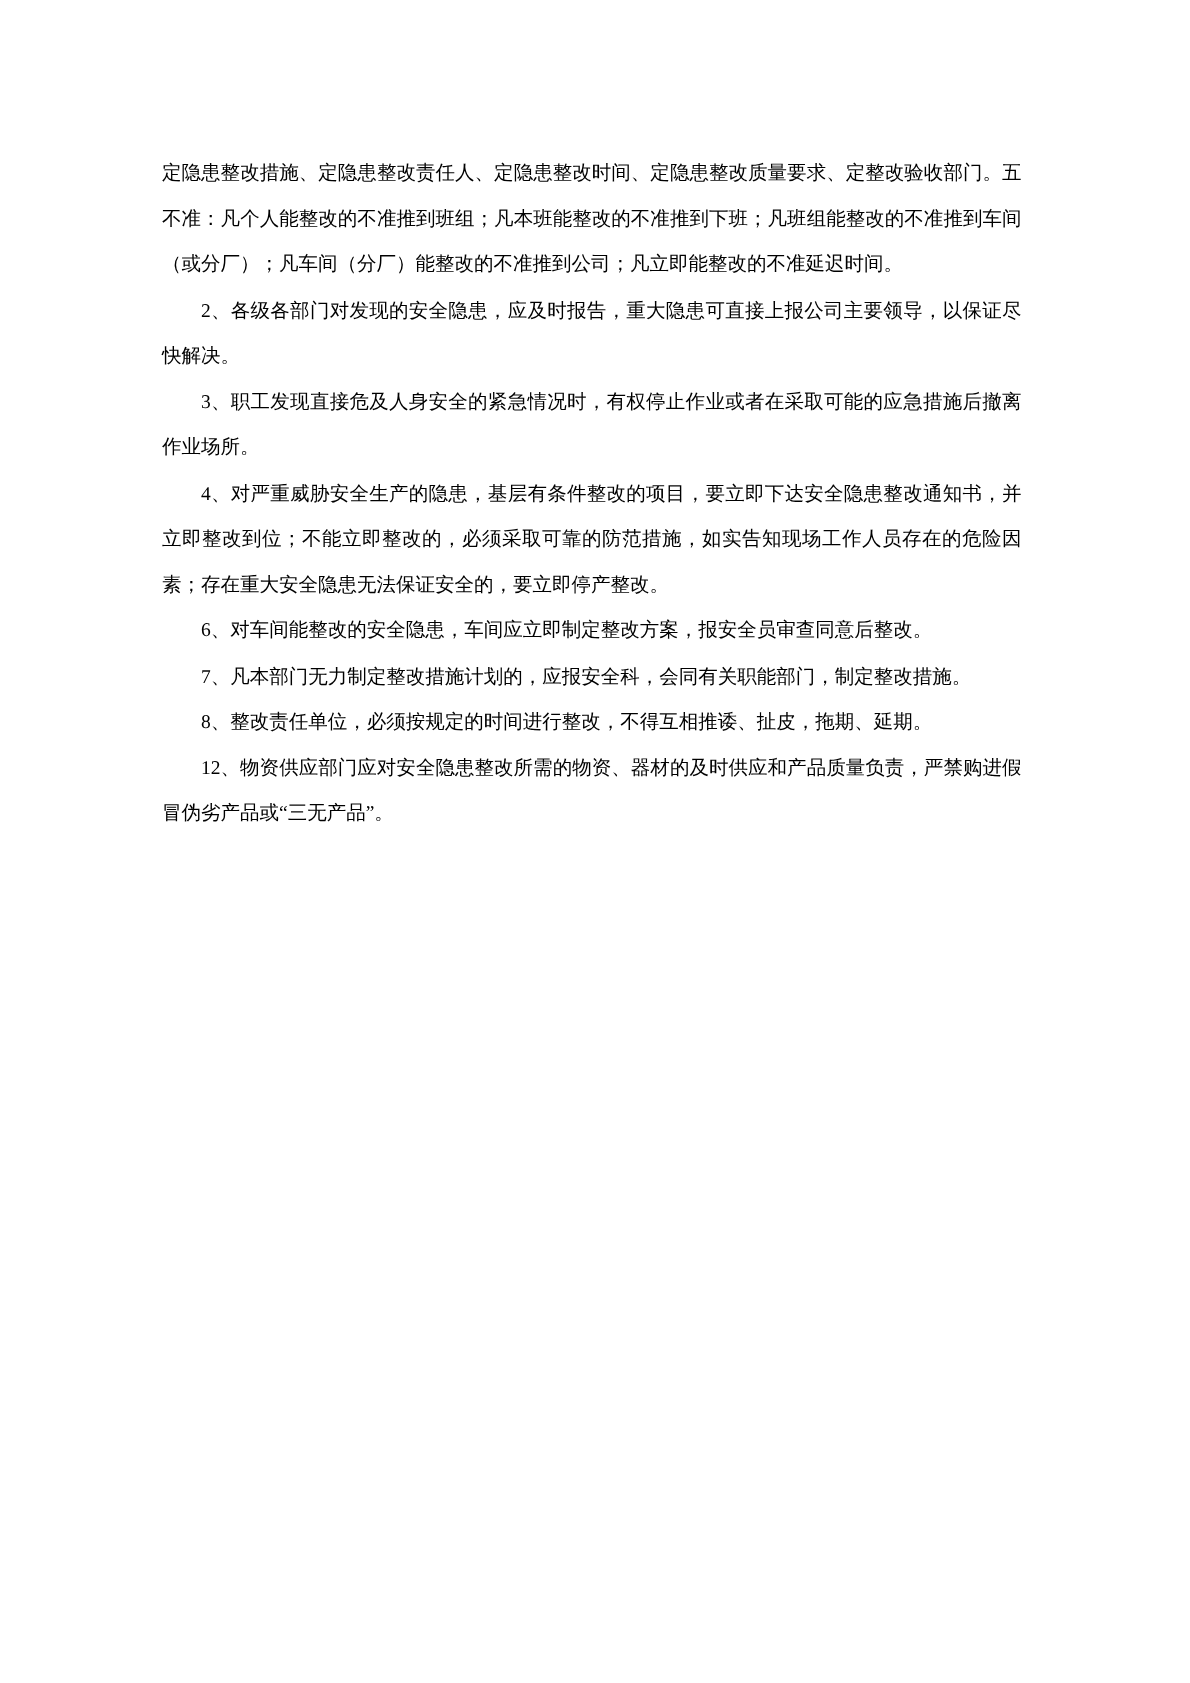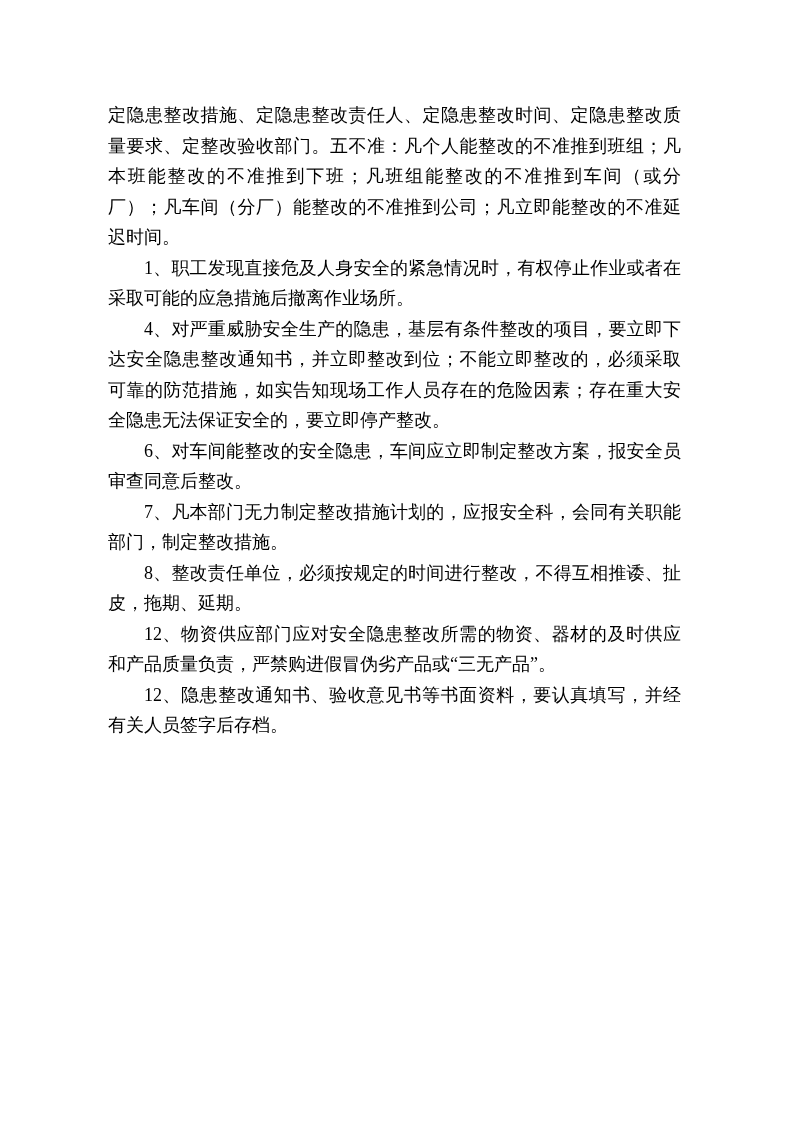--- a/index.html
+++ b/index.html
@@ -17,38 +17,38 @@
     padding: 100px 112px 0 108px;
     overflow: hidden;
   }
   .doc-text {
     width: 100%;
   }
   .para {
     margin: 0;
     padding: 0;
     font-family: "Liberation Serif", "DejaVu Serif", serif;
-    font-size: 18px;
+    font-size: 13px;
     line-height: 30.5px;
     color: #000000;
     text-align: justify;
     text-indent: 2em;
     word-break: break-all;
   }
   .para.continuation {
     text-indent: 0;
   }
 </style>
 </head>
 <body>
 
 <div class="page">
   <div class="doc-text">
     <p class="para continuation">定隐患整改措施、定隐患整改责任人、定隐患整改时间、定隐患整改质量要求、定整改验收部门。五不准：凡个人能整改的不准推到班组；凡本班能整改的不准推到下班；凡班组能整改的不准推到车间（或分厂）；凡车间（分厂）能整改的不准推到公司；凡立即能整改的不准延迟时间。</p>
-    <p class="para">1、职工发现直接危及人身安全的紧急情况时，有权停止作业或者在采取可能的应急措施后撤离作业场所。</p>
+    <p class="para">2、各级各部门对发现的安全隐患，应及时报告，重大隐患可直接上报公司主要领导，以保证尽快解决。</p>
+    <p class="para">3、职工发现直接危及人身安全的紧急情况时，有权停止作业或者在采取可能的应急措施后撤离作业场所。</p>
     <p class="para">4、对严重威胁安全生产的隐患，基层有条件整改的项目，要立即下达安全隐患整改通知书，并立即整改到位；不能立即整改的，必须采取可靠的防范措施，如实告知现场工作人员存在的危险因素；存在重大安全隐患无法保证安全的，要立即停产整改。</p>
     <p class="para">6、对车间能整改的安全隐患，车间应立即制定整改方案，报安全员审查同意后整改。</p>
     <p class="para">7、凡本部门无力制定整改措施计划的，应报安全科，会同有关职能部门，制定整改措施。</p>
     <p class="para">8、整改责任单位，必须按规定的时间进行整改，不得互相推诿、扯皮，拖期、延期。</p>
     <p class="para">12、物资供应部门应对安全隐患整改所需的物资、器材的及时供应和产品质量负责，严禁购进假冒伪劣产品或“三无产品”。</p>
-    <p class="para">12、隐患整改通知书、验收意见书等书面资料，要认真填写，并经有关人员签字后存档。</p>
   </div>
 </div>
 
 </body></html>

